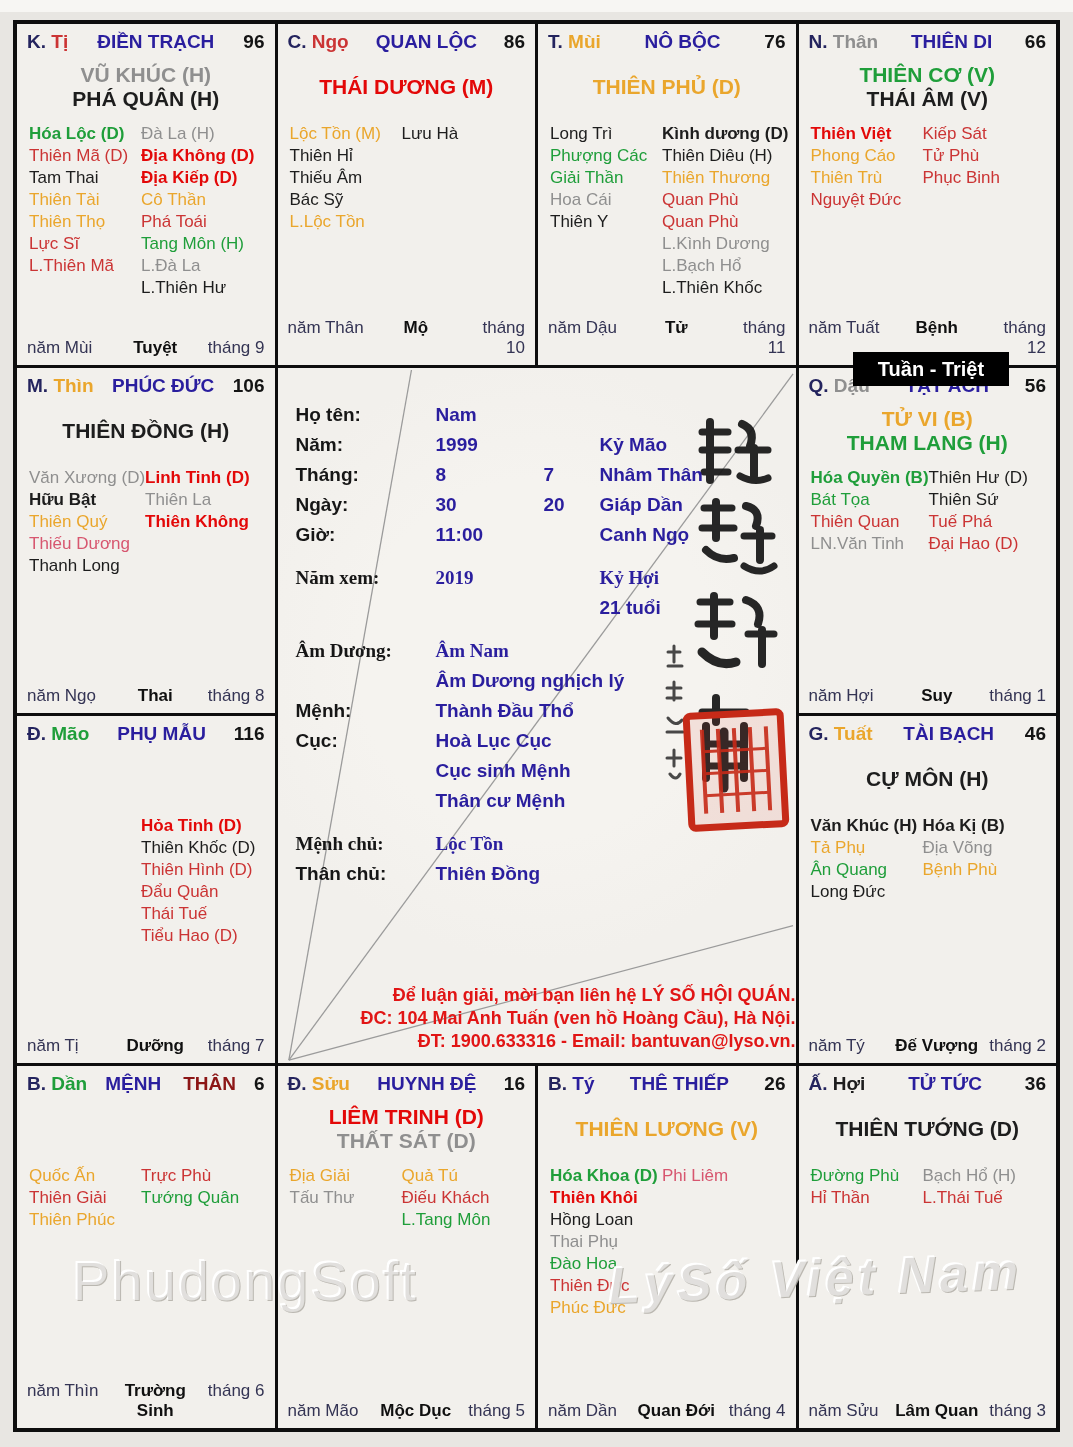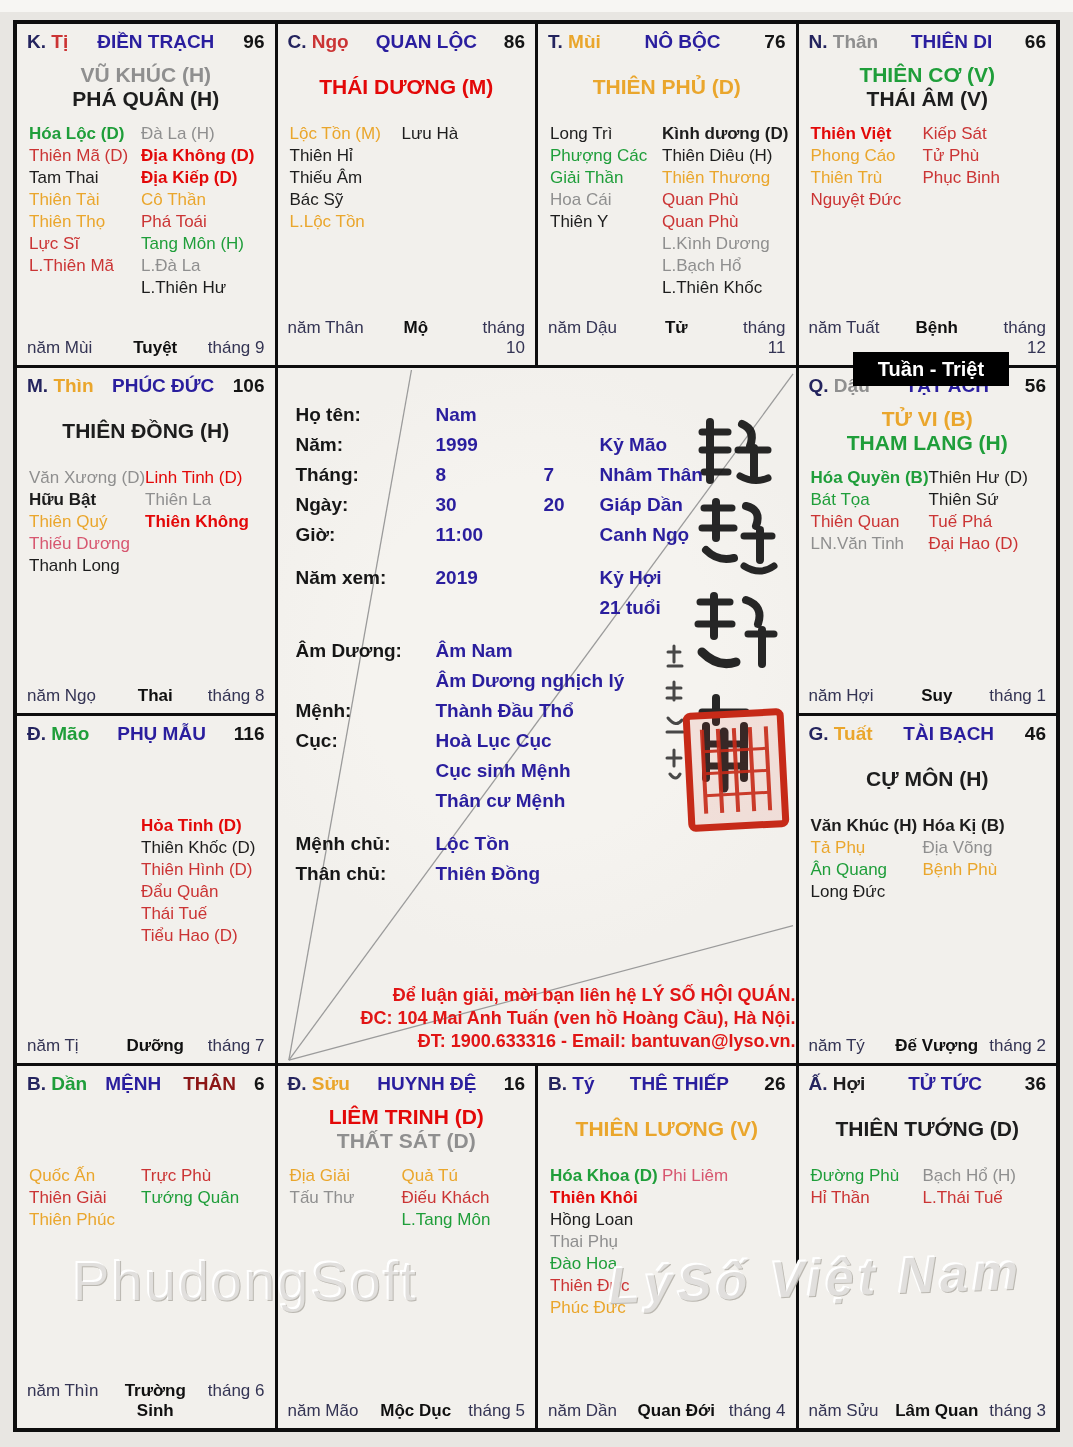--- a/index.html
+++ b/index.html
@@ -29,21 +29,21 @@
   .star{font-size:17px;line-height:22px;white-space:nowrap;}
   .pfoot{position:absolute;left:10px;right:10px;bottom:7px;display:flex;font-size:17px;align-items:baseline;}
   .fyear{width:34%;color:#343454;}
   .fcycle{flex:1;text-align:center;font-weight:bold;color:#101010;}
   .fmonth{width:26%;text-align:right;color:#343454;}
   .center{grid-column:2/4;grid-row:2/4;background:#f2f0ec;position:relative;overflow:hidden;
     background-image:radial-gradient(circle 300px at 50% 42%,#f5f3ef 60%,#f2f0ec 100%);}
   .diag{position:absolute;inset:0;z-index:0;}
   .info{position:absolute;left:18px;top:36px;z-index:2;}
   .irow{display:flex;height:30px;align-items:baseline;font-weight:bold;font-size:19px;}
-  .irow.gap{margin-top:13px;}
+  .irow.gap{margin-top:13px;font-family:Liberation Serif, serif;}
   .ilabel{width:140px;color:#161616;}
   .ival{width:108px;color:#2a1e9e;}
   .irow.wide .ival{width:auto;}
   .inum{width:56px;color:#2a1e9e;}
   .icanchi{color:#2a1e9e;}
   .contact{position:absolute;left:0;right:0;bottom:10px;text-align:right;z-index:2;}
   .cline{font-size:18px;line-height:23px;font-weight:bold;color:#e11515;white-space:nowrap;}
   .calli{position:absolute;right:6px;top:42px;z-index:1;}
   .badge{position:absolute;left:836px;top:328px;width:156px;height:34px;z-index:6;
     display:flex;align-items:center;justify-content:center;font-size:20px;font-weight:bold;}
@@ -338,21 +338,21 @@
       </div>
       <div class="lists">
         <div class="lcol">
           <div class="star" style="color: rgb(143, 143, 143);">Văn Xương (D)</div>
           <div class="star" style="color: rgb(29, 29, 29); font-weight: bold;">Hữu Bật</div>
           <div class="star" style="color: rgb(234, 166, 44);">Thiên Quý</div>
           <div class="star" style="color: rgb(215, 86, 111);">Thiếu Dương</div>
           <div class="star" style="color: rgb(29, 29, 29);">Thanh Long</div>
         </div>
         <div class="rcol">
-          <div class="star" style="color: rgb(227, 8, 8); font-weight: normal;">Linh Tinh (D)</div>
+          <div class="star" style="color: rgb(227, 8, 8); font-weight: bold;">Linh Tinh (D)</div>
           <div class="star" style="color: rgb(143, 143, 143);">Thiên La</div>
           <div class="star" style="color: rgb(227, 8, 8); font-weight: bold;">Thiên Không</div>
         </div>
       </div>
       <div class="pfoot">
         <span class="fyear">năm Ngọ</span>
         <span class="fcycle">Thai</span>
         <span class="fmonth">tháng 8</span>
       </div>
     </div>

